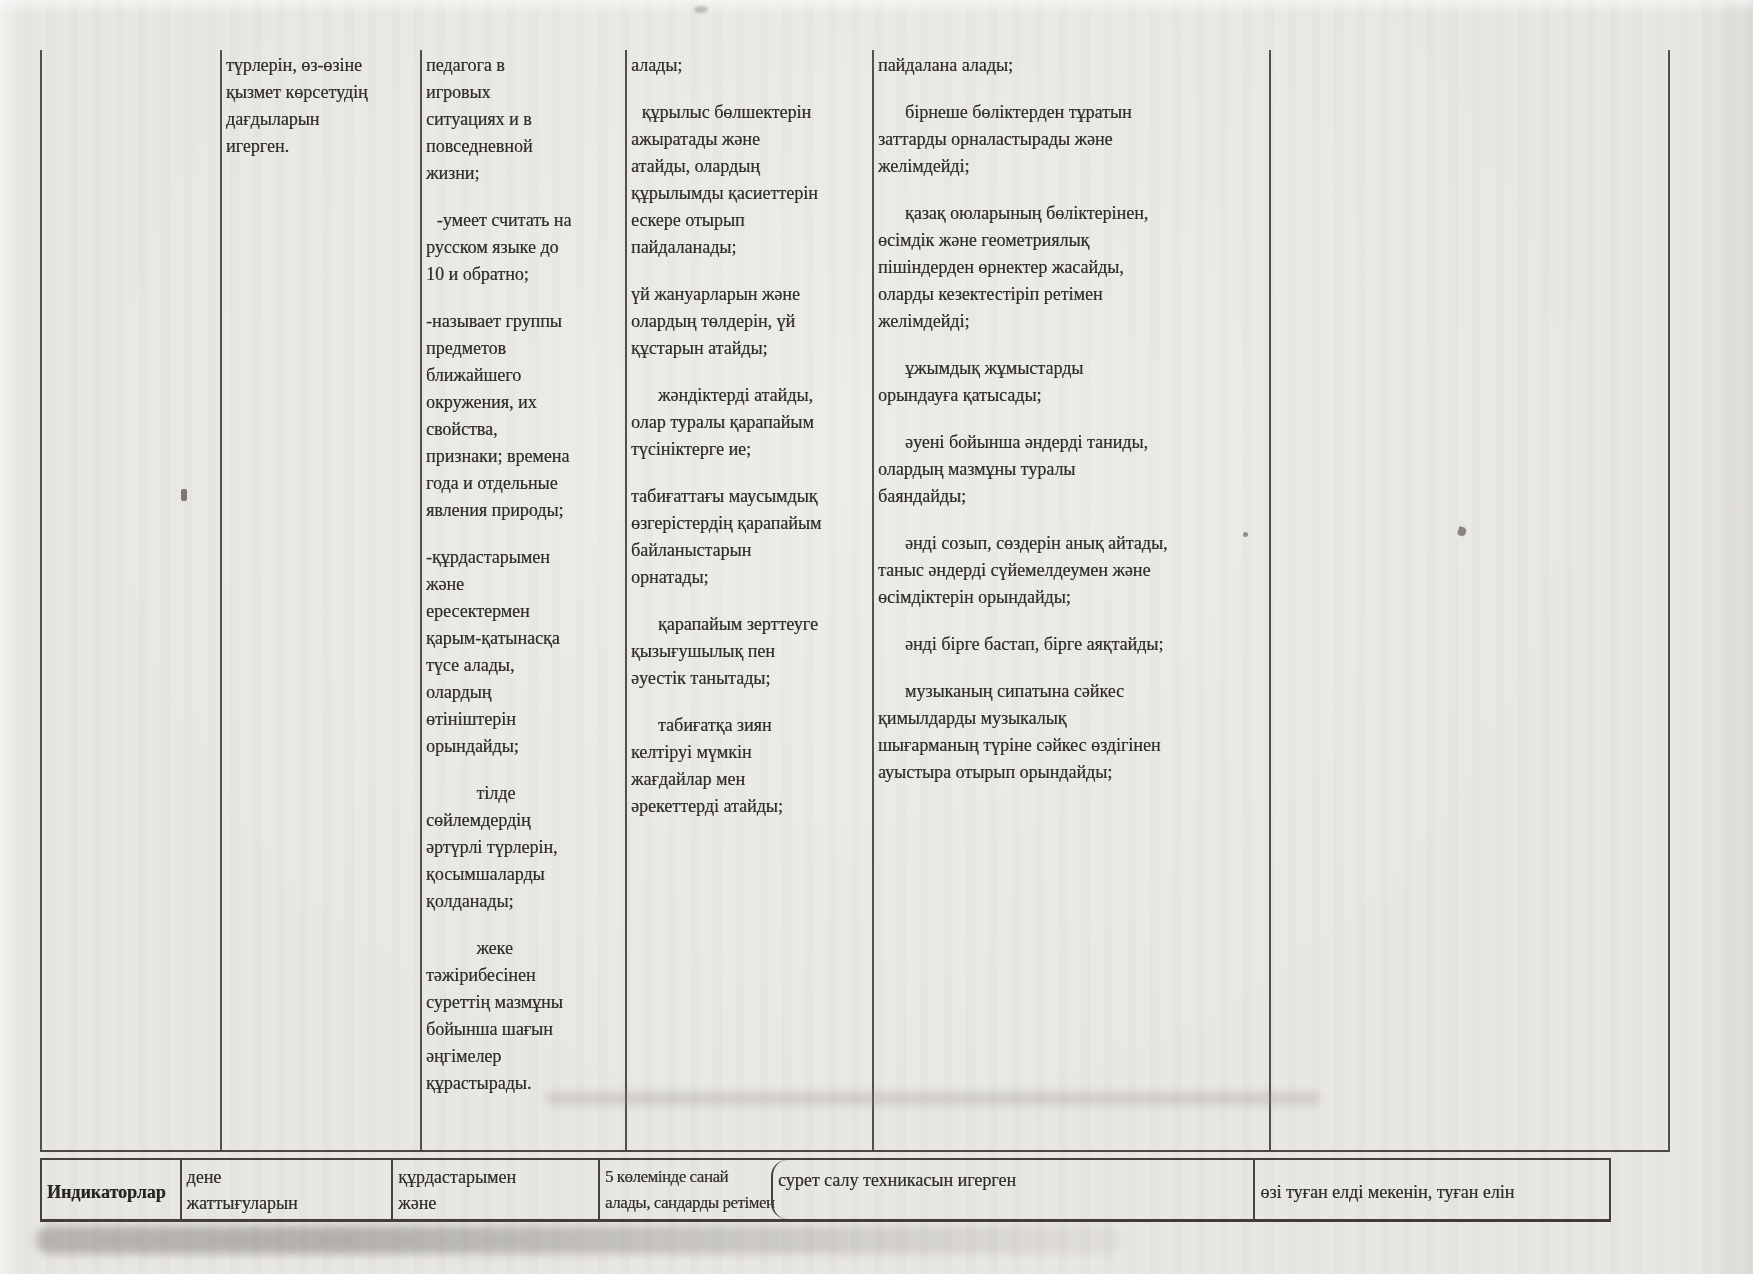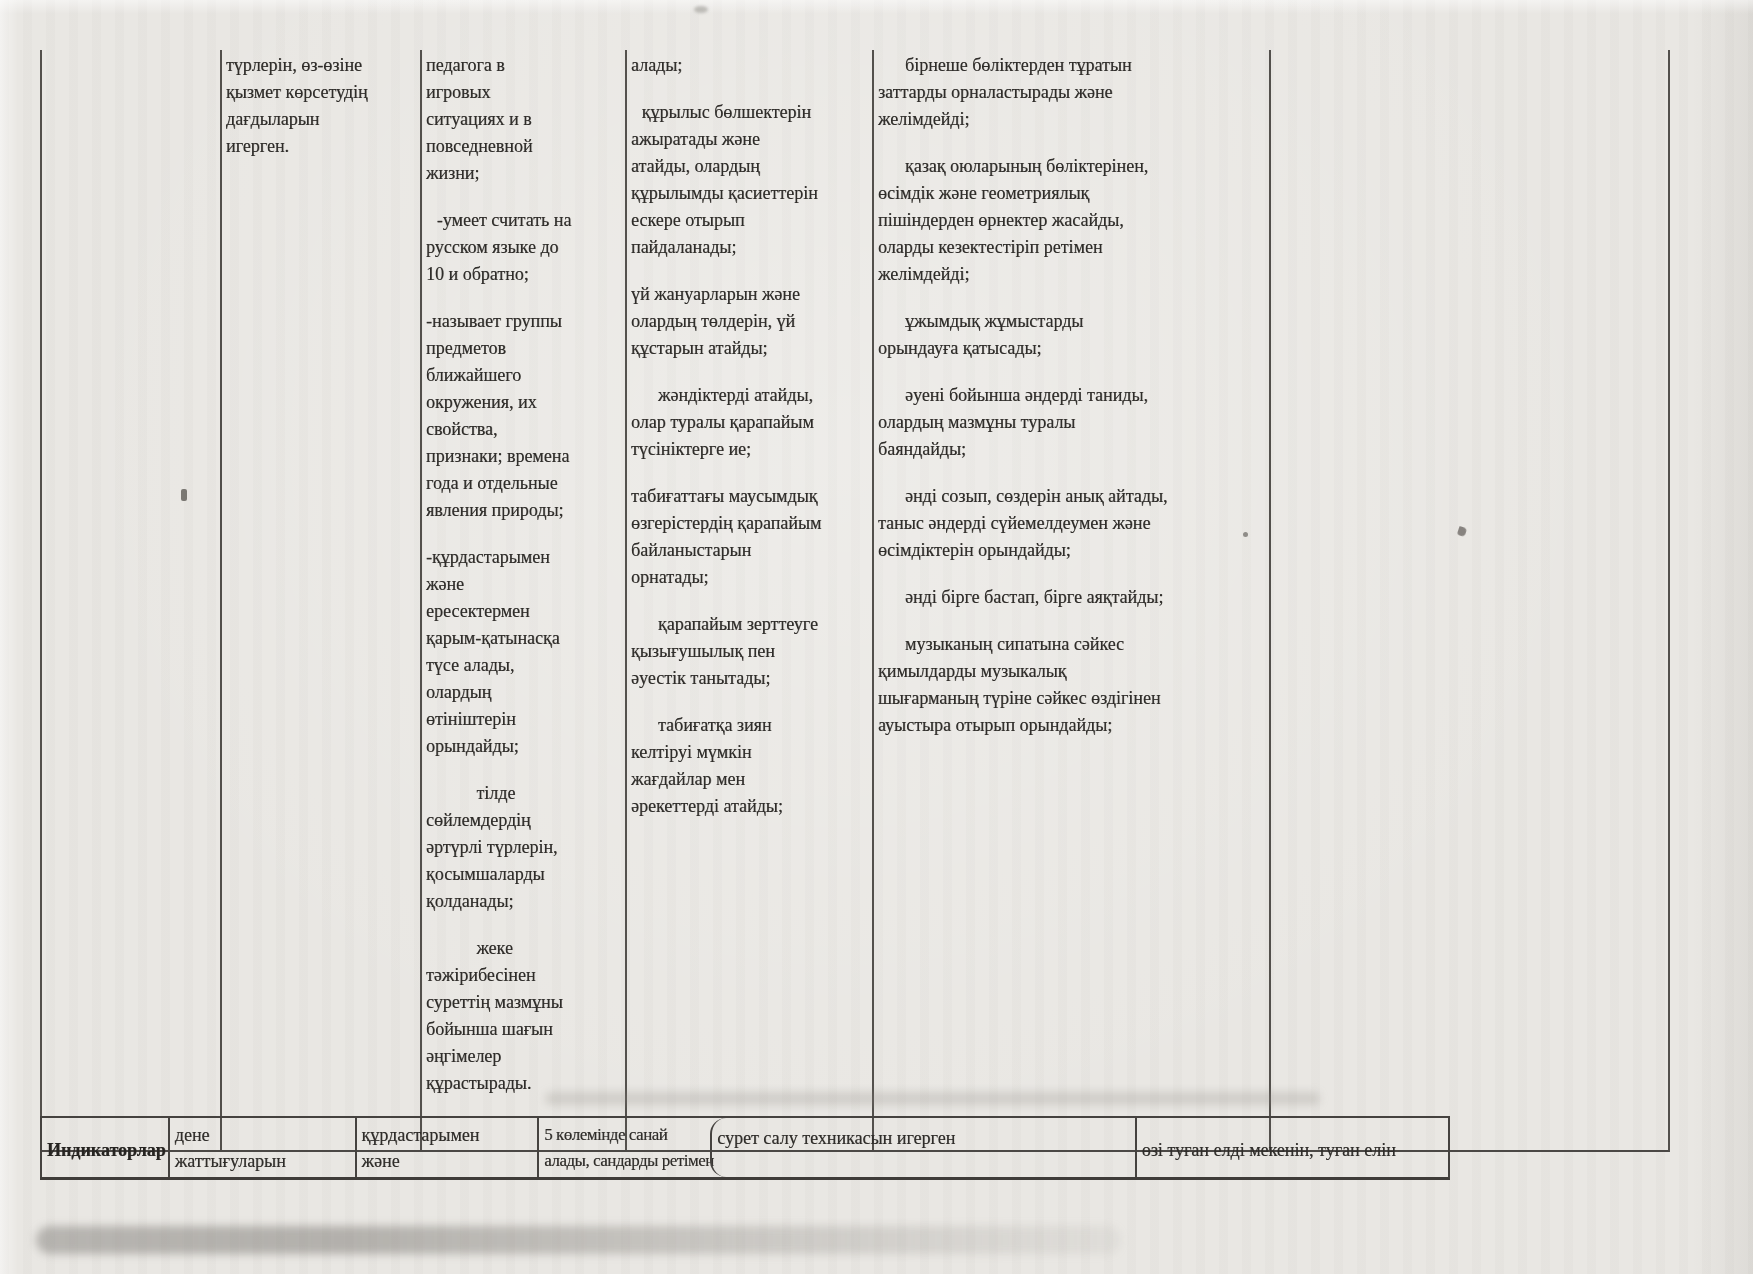--- a/index.html
+++ b/index.html
@@ -35,24 +35,25 @@
   .c1{width:180px;} .c2{width:200px;} .c3{width:205px;}
   .c4{width:247px;} .c5{width:397px;} .c6{width:378px;}
   .para{margin:0;white-space:pre-line;}
   .para + .para{margin-top:20px;}
   .ind-none{text-indent:0;}
   .ind-small{text-indent:0.6em;}
   .ind-normal{text-indent:1.5em;}
   .ind-large{text-indent:2.8em;}
   
   .table-ind{
-    position:absolute;left:40px;top:1116px;width:1410px;height:64px;
+    position:absolute;left:40px;top:1158px;width:1571px;height:64px;
     display:flex;box-sizing:border-box;
     border-top:2px solid #45423f;border-bottom:3px solid #3f3c39;
     border-right:2px solid #45423f;
+    justify-content:flex-end;
   }
   .icell{
     box-sizing:border-box;border-left:2px solid #45423f;
     padding:4px 2px 0 5px;font-size:18px;line-height:26px;
     white-space:pre;overflow:visible;
     text-shadow:0.4px 0.4px 0.6px rgba(58,55,51,0.55);
   }
   .i1{width:145px;font-weight:bold;display:flex;align-items:center;color:#262421;}
   .i2{width:220px;} .i3{width:215px;}
   .i4{width:173px;font-size:16.8px;letter-spacing:-0.4px;}
@@ -144,20 +145,21 @@
 орнатады;</p>
         <p class="para ind-normal">қарапайым зерттеуге
 қызығушылық пен
 әуестік танытады;</p>
         <p class="para ind-normal">табиғатқа зиян
 келтіруі мүмкін
 жағдайлар мен
 әрекеттерді атайды;</p>
       </div>
     <div class="col c5">
+        <p class="para ind-none">пайдалана алады;</p>
         <p class="para ind-normal">бірнеше бөліктерден тұратын
 заттарды орналастырады және
 желімдейді;</p>
         <p class="para ind-normal">қазақ оюларының бөліктерінен,
 өсімдік және геометриялық
 пішіндерден өрнектер жасайды,
 оларды кезектестіріп ретімен
 желімдейді;</p>
         <p class="para ind-normal">ұжымдық жұмыстарды
 орындауға қатысады;</p>

